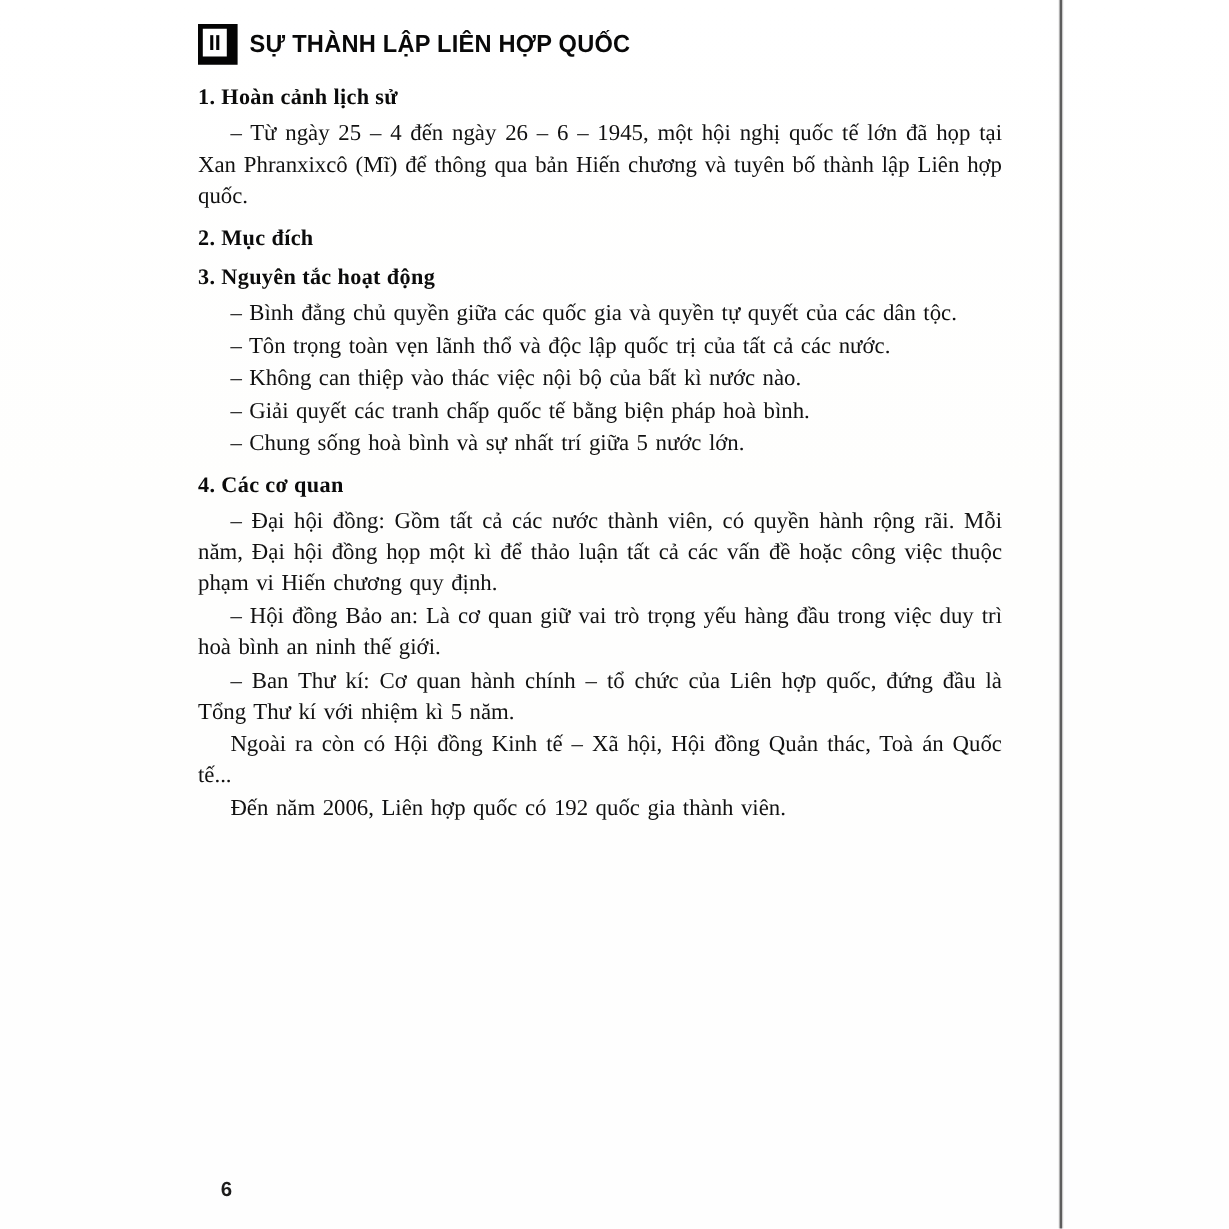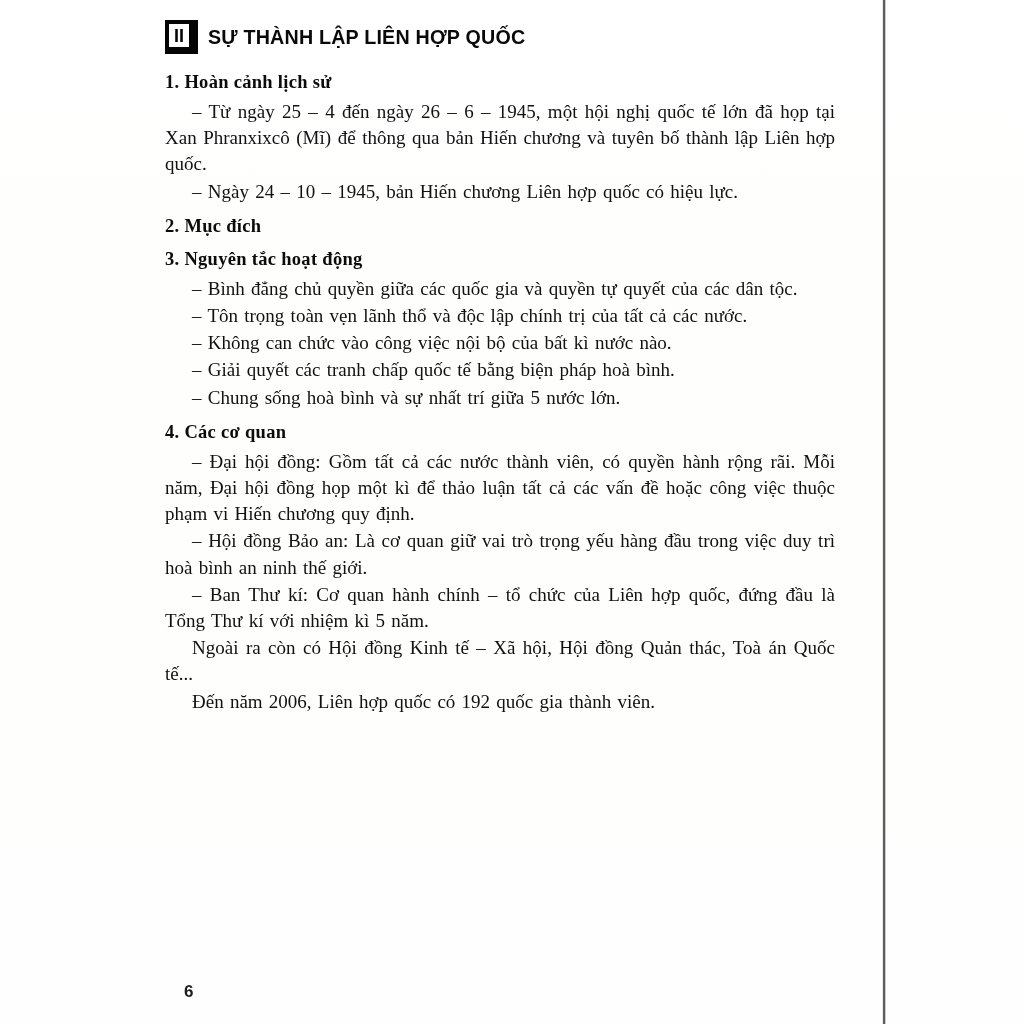--- a/index.html
+++ b/index.html
@@ -114,32 +114,31 @@
 
     <div class="chapter-header">
       <span class="numeral-box">II</span>
       <span class="chapter-title">SỰ THÀNH LẬP LIÊN HỢP QUỐC</span>
     </div>
 
     <div id="sections">
   <div class="section">
     <div class="section-heading">1. Hoàn cảnh lịch sử</div>
   <p class="paragraph">– Từ ngày 25 – 4 đến ngày 26 – 6 – 1945, một hội nghị quốc tế lớn đã họp tại Xan Phranxixcô (Mĩ) để thông qua bản Hiến chương và tuyên bố thành lập Liên hợp quốc.</p>
-          <p class="paragraph">– Ngày 24 – 10 – 1945, bản Hiến chương Liên hợp quốc có hiệu lực.</p>
         </div>
 
   <div class="section">
     <div class="section-heading">2. Mục đích</div>
         </div>
 
   <div class="section">
     <div class="section-heading">3. Nguyên tắc hoạt động</div>
   <p class="paragraph">– Bình đẳng chủ quyền giữa các quốc gia và quyền tự quyết của các dân tộc.</p>
-          <p class="paragraph">– Tôn trọng toàn vẹn lãnh thổ và độc lập chính trị của tất cả các nước.</p>
-          <p class="paragraph">– Không can chức vào công việc nội bộ của bất kì nước nào.</p>
+          <p class="paragraph">– Tôn trọng toàn vẹn lãnh thổ và độc lập quốc trị của tất cả các nước.</p>
+          <p class="paragraph">– Không can thiệp vào thác việc nội bộ của bất kì nước nào.</p>
           <p class="paragraph">– Giải quyết các tranh chấp quốc tế bằng biện pháp hoà bình.</p>
           <p class="paragraph">– Chung sống hoà bình và sự nhất trí giữa 5 nước lớn.</p>
         </div>
 
   <div class="section">
     <div class="section-heading">4. Các cơ quan</div>
   <p class="paragraph">– Đại hội đồng: Gồm tất cả các nước thành viên, có quyền hành rộng rãi. Mỗi năm, Đại hội đồng họp một kì để thảo luận tất cả các vấn đề hoặc công việc thuộc phạm vi Hiến chương quy định.</p>
           <p class="paragraph">– Hội đồng Bảo an: Là cơ quan giữ vai trò trọng yếu hàng đầu trong việc duy trì hoà bình an ninh thế giới.</p>
           <p class="paragraph">– Ban Thư kí: Cơ quan hành chính – tổ chức của Liên hợp quốc, đứng đầu là Tổng Thư kí với nhiệm kì 5 năm.</p>
           <p class="paragraph">Ngoài ra còn có Hội đồng Kinh tế – Xã hội, Hội đồng Quản thác, Toà án Quốc tế...</p>

